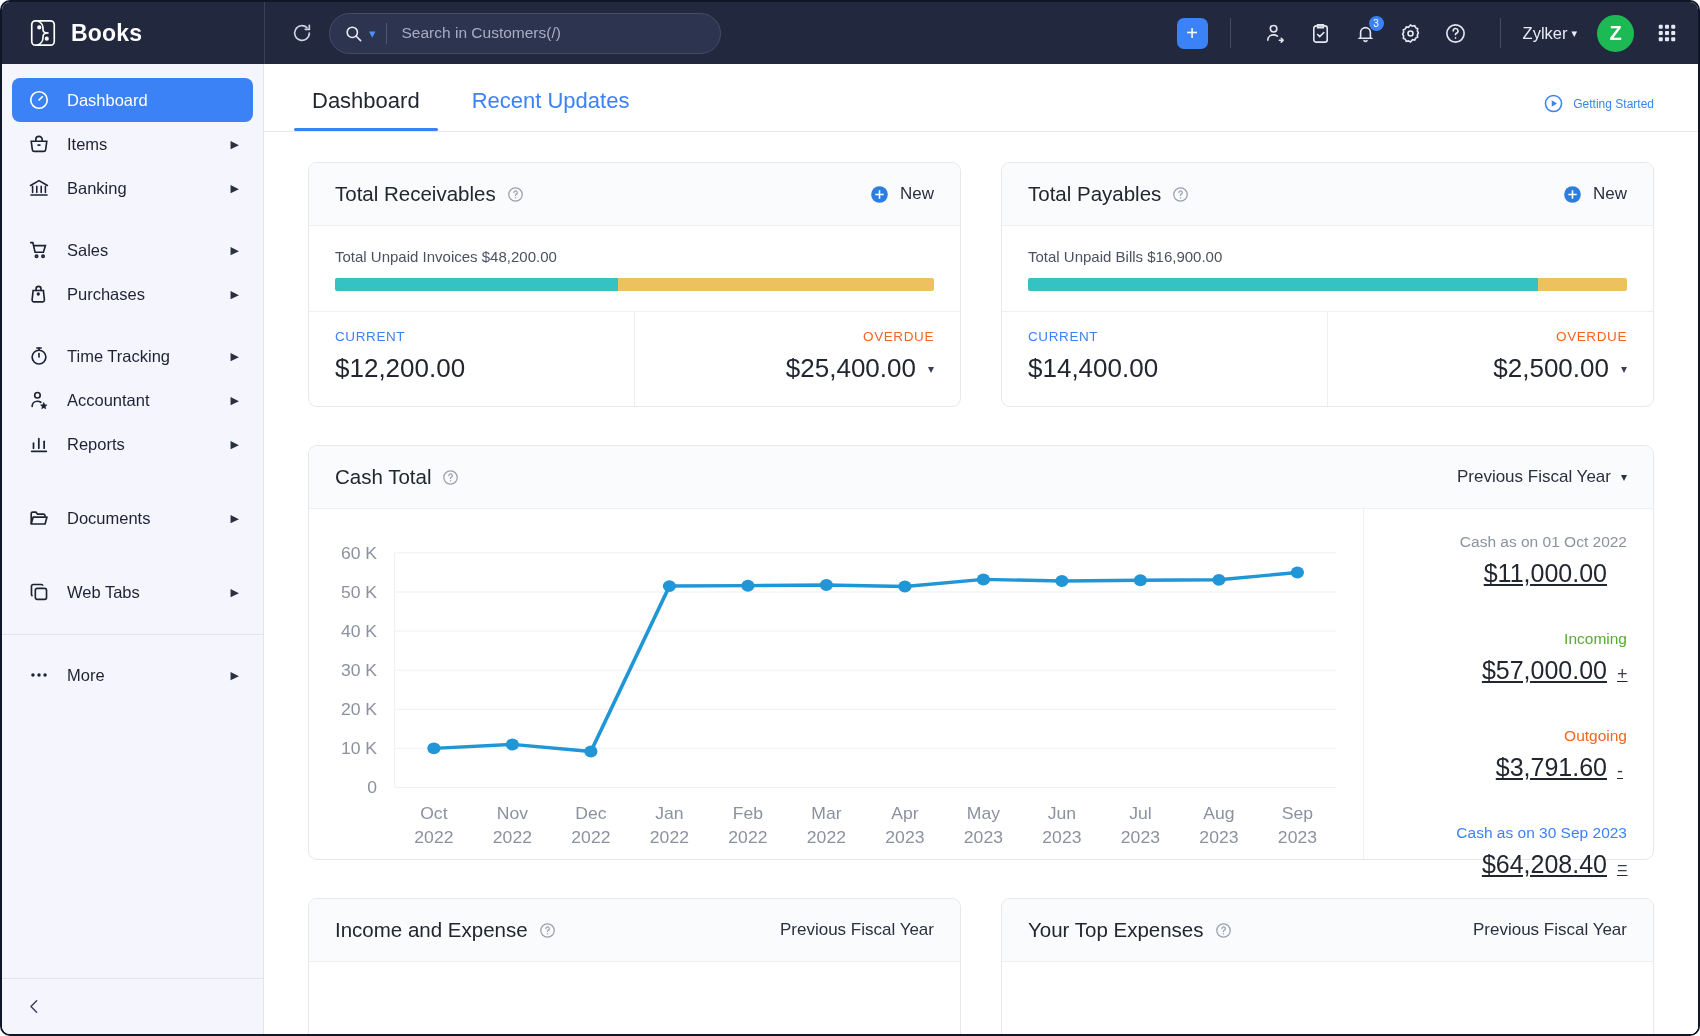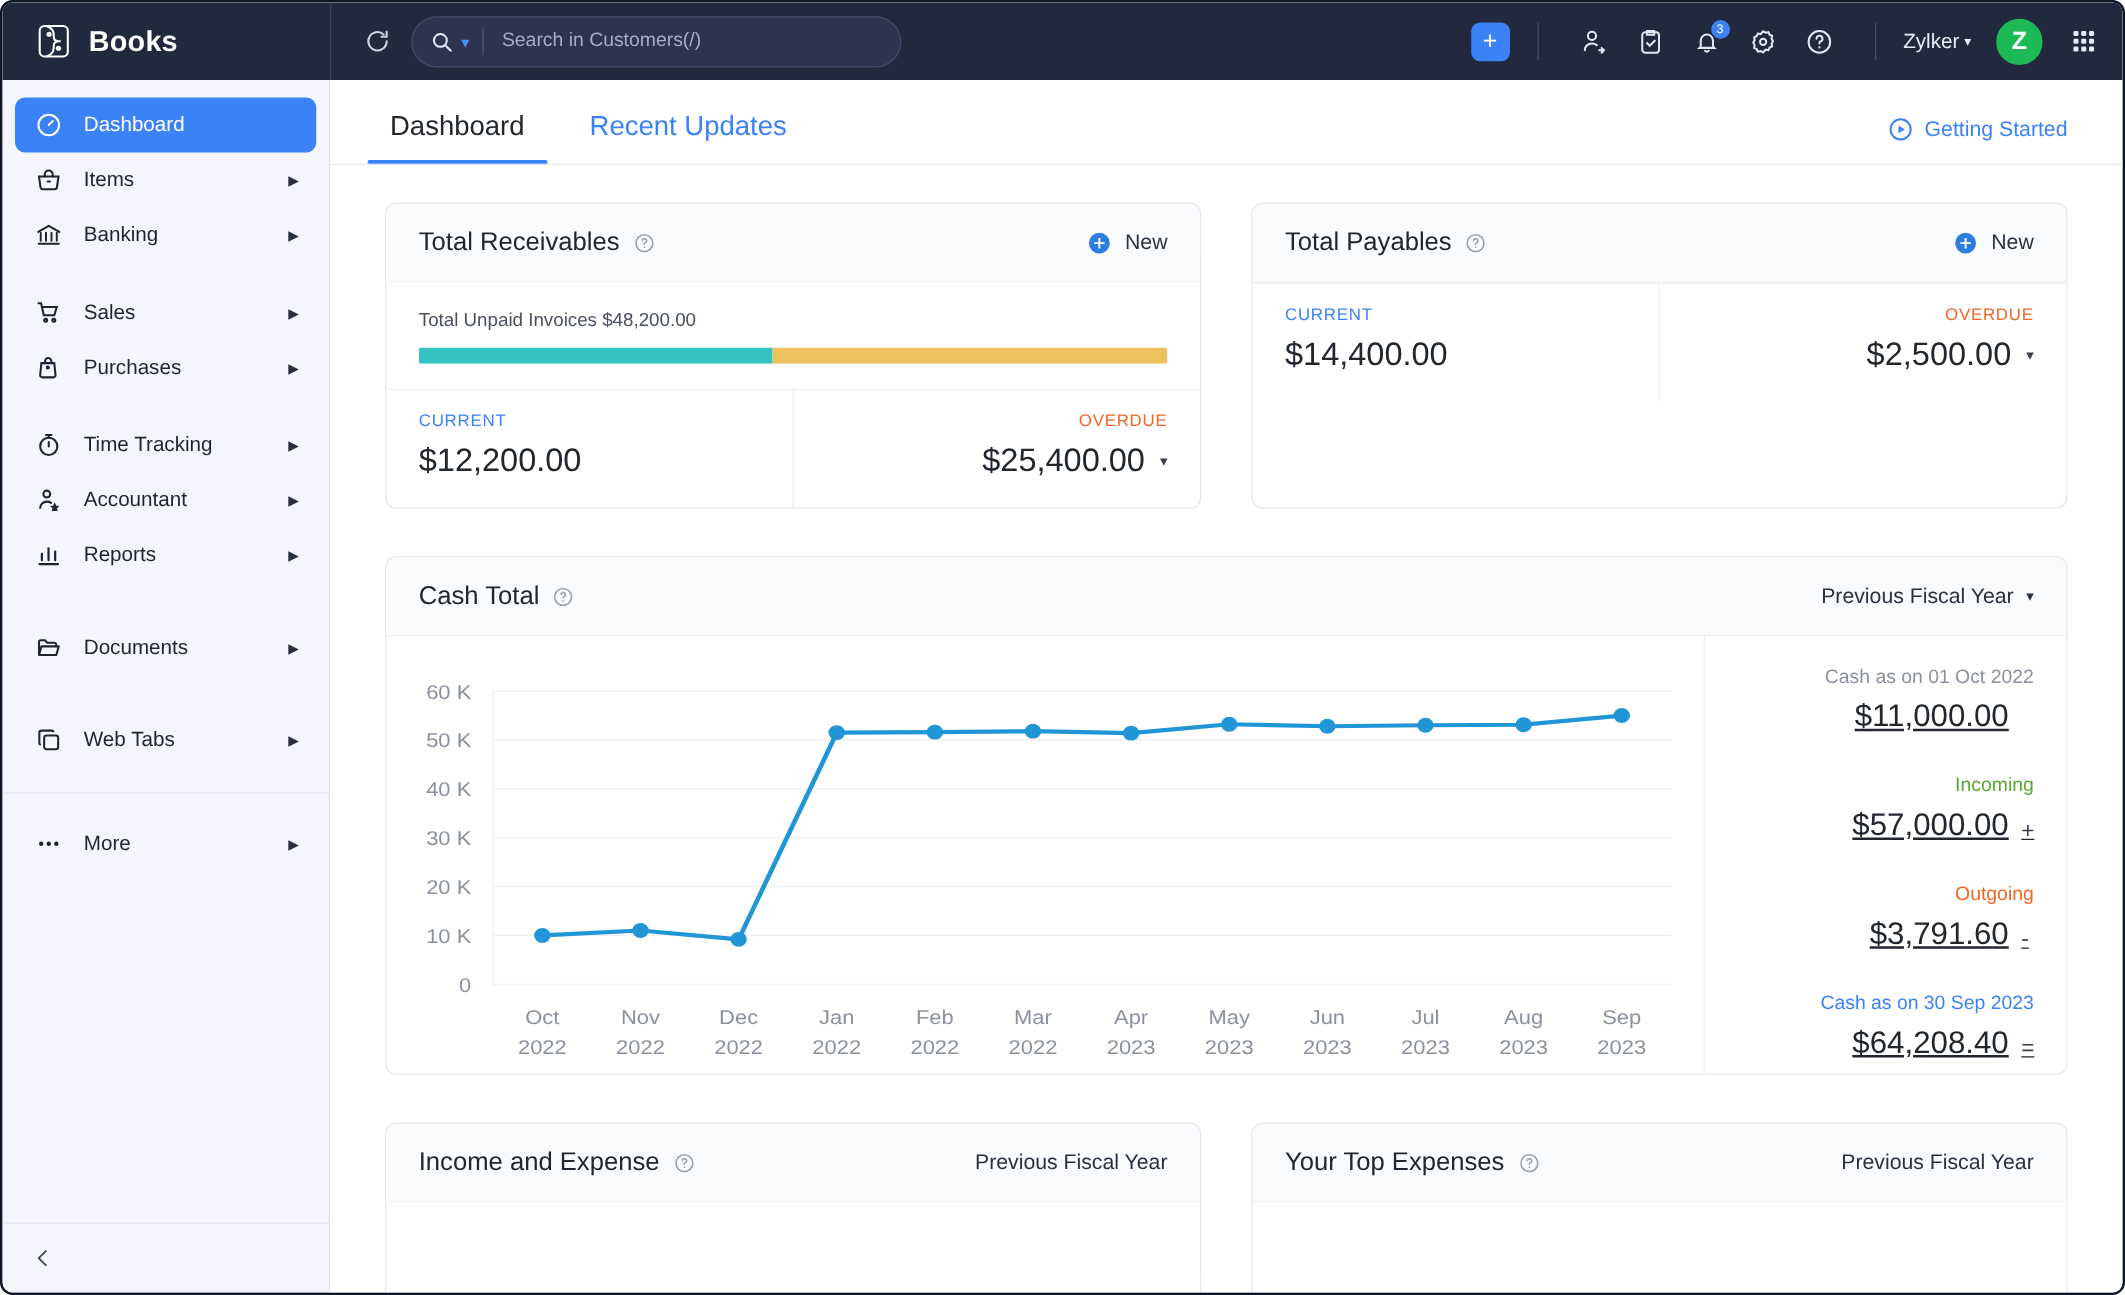--- a/index.html
+++ b/index.html
@@ -140,21 +140,21 @@
     cursor: pointer; color: #2b3040; position: relative;
   }
   .tab.active { color: #22262f; }
   .tab.active::after {
     content:""; position: absolute; left: -14px; right: -14px; bottom: 0;
     height: 3px; background: #3b82f6; border-radius: 2px;
   }
   .tab.link { color: #3b82f6; }
   .getting-started {
     margin-left: auto; display: flex; align-items: center; gap: 9px;
-    color: #3b82f6; font-size: 17px; padding-bottom: 17px; cursor: pointer;
+    color: #3b82f6; font-size: 12px; padding-bottom: 17px; cursor: pointer;
   }
   .gs-ico { width: 21px; height: 21px; }
 
   .content {
     flex: 1; overflow: hidden; padding: 30px 44px 0 44px; background: #fff;
   }
 
   .row { display: flex; gap: 40px; }
 
   .card {
@@ -210,21 +210,21 @@
   }
   .side-label { font-size: 15.5px; color: #8b919e; }
   .side-label.incoming { color: #5aa832; }
   .side-label.outgoing { color: #f26522; }
   .side-label.link { color: #3b82f6; }
   .side-value {
     font-size: 25px; color: #22262f; margin-top: 8px;
     display: flex; justify-content: flex-end; align-items: flex-end; gap: 10px; text-decoration: underline;
   }
   .side-sign { font-size: 18px; color: #3b4050; width: 10px; text-align: left;}
-  .side-block + .side-block { margin-top: 32px; }
+  .side-block + .side-block { margin-top: 42px; }
 
   .chart-svg { width: 100%; height: 100%; display: block; }
 
   
   .bottom-row { margin-top: 38px; display: flex; gap: 40px; }
   .bottom-card .card-head { height: 63px; }
   .period-static { margin-left: auto; font-size: 17px; color: #2b3040; }
 </style>
 </head>
 <body>
@@ -553,20 +553,27 @@
               </span>
               <span class="new-btn">
                 <span class="new-plus">
                   <svg viewBox="0 0 24 24" width="21" height="21" fill="currentColor">
                     <circle cx="12" cy="12" r="9.5"></circle>
                       <path d="M11.1 7.2h1.8v3.9h3.9v1.8h-3.9v3.9h-1.8v-3.9H7.2v-1.8h3.9z" fill="#fff"></path>
                   </svg>
                 </span>
                 <span>New</span>
               </span>
+            </div>
+            <div class="card-body">
+              <div class="unpaid-line">Total Unpaid Bills $16,900.00</div>
+              <div class="bar">
+                <div class="bar-teal" id="pay-bar-current" style="width: 85.2%;"></div>
+                <div class="bar-amber" id="pay-bar-overdue" style="width: 14.8%;"></div>
+              </div>
             </div>
             <div class="split">
               <div class="split-cell">
                 <div class="cell-label current">CURRENT</div>
                 <div class="cell-value">$14,400.00</div>
               </div>
               <div class="split-cell cell-right">
                 <div class="cell-label overdue">OVERDUE</div>
                 <div class="cell-value">
                   <span>$2,500.00</span>

